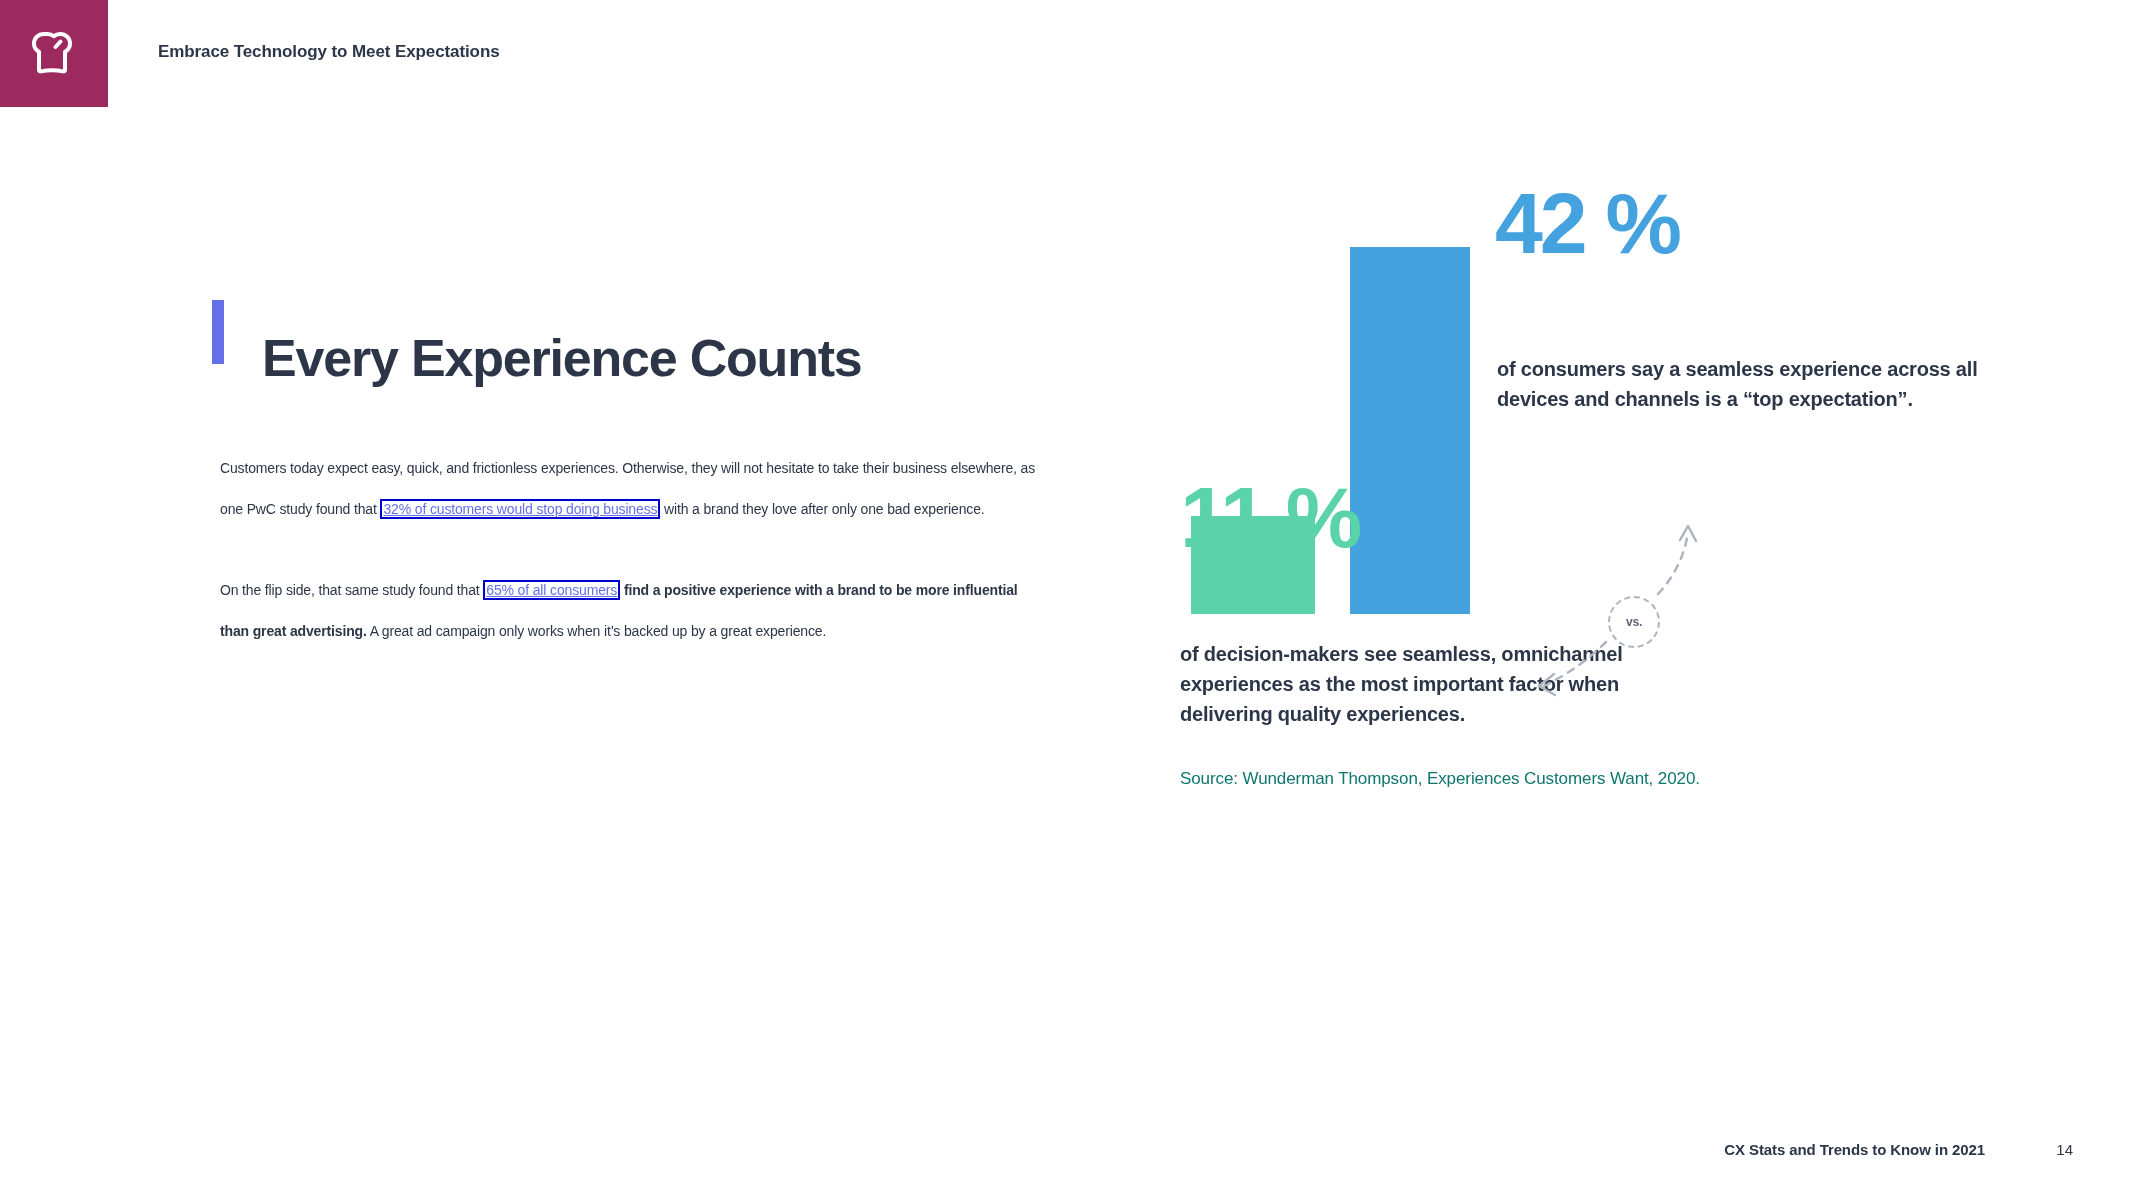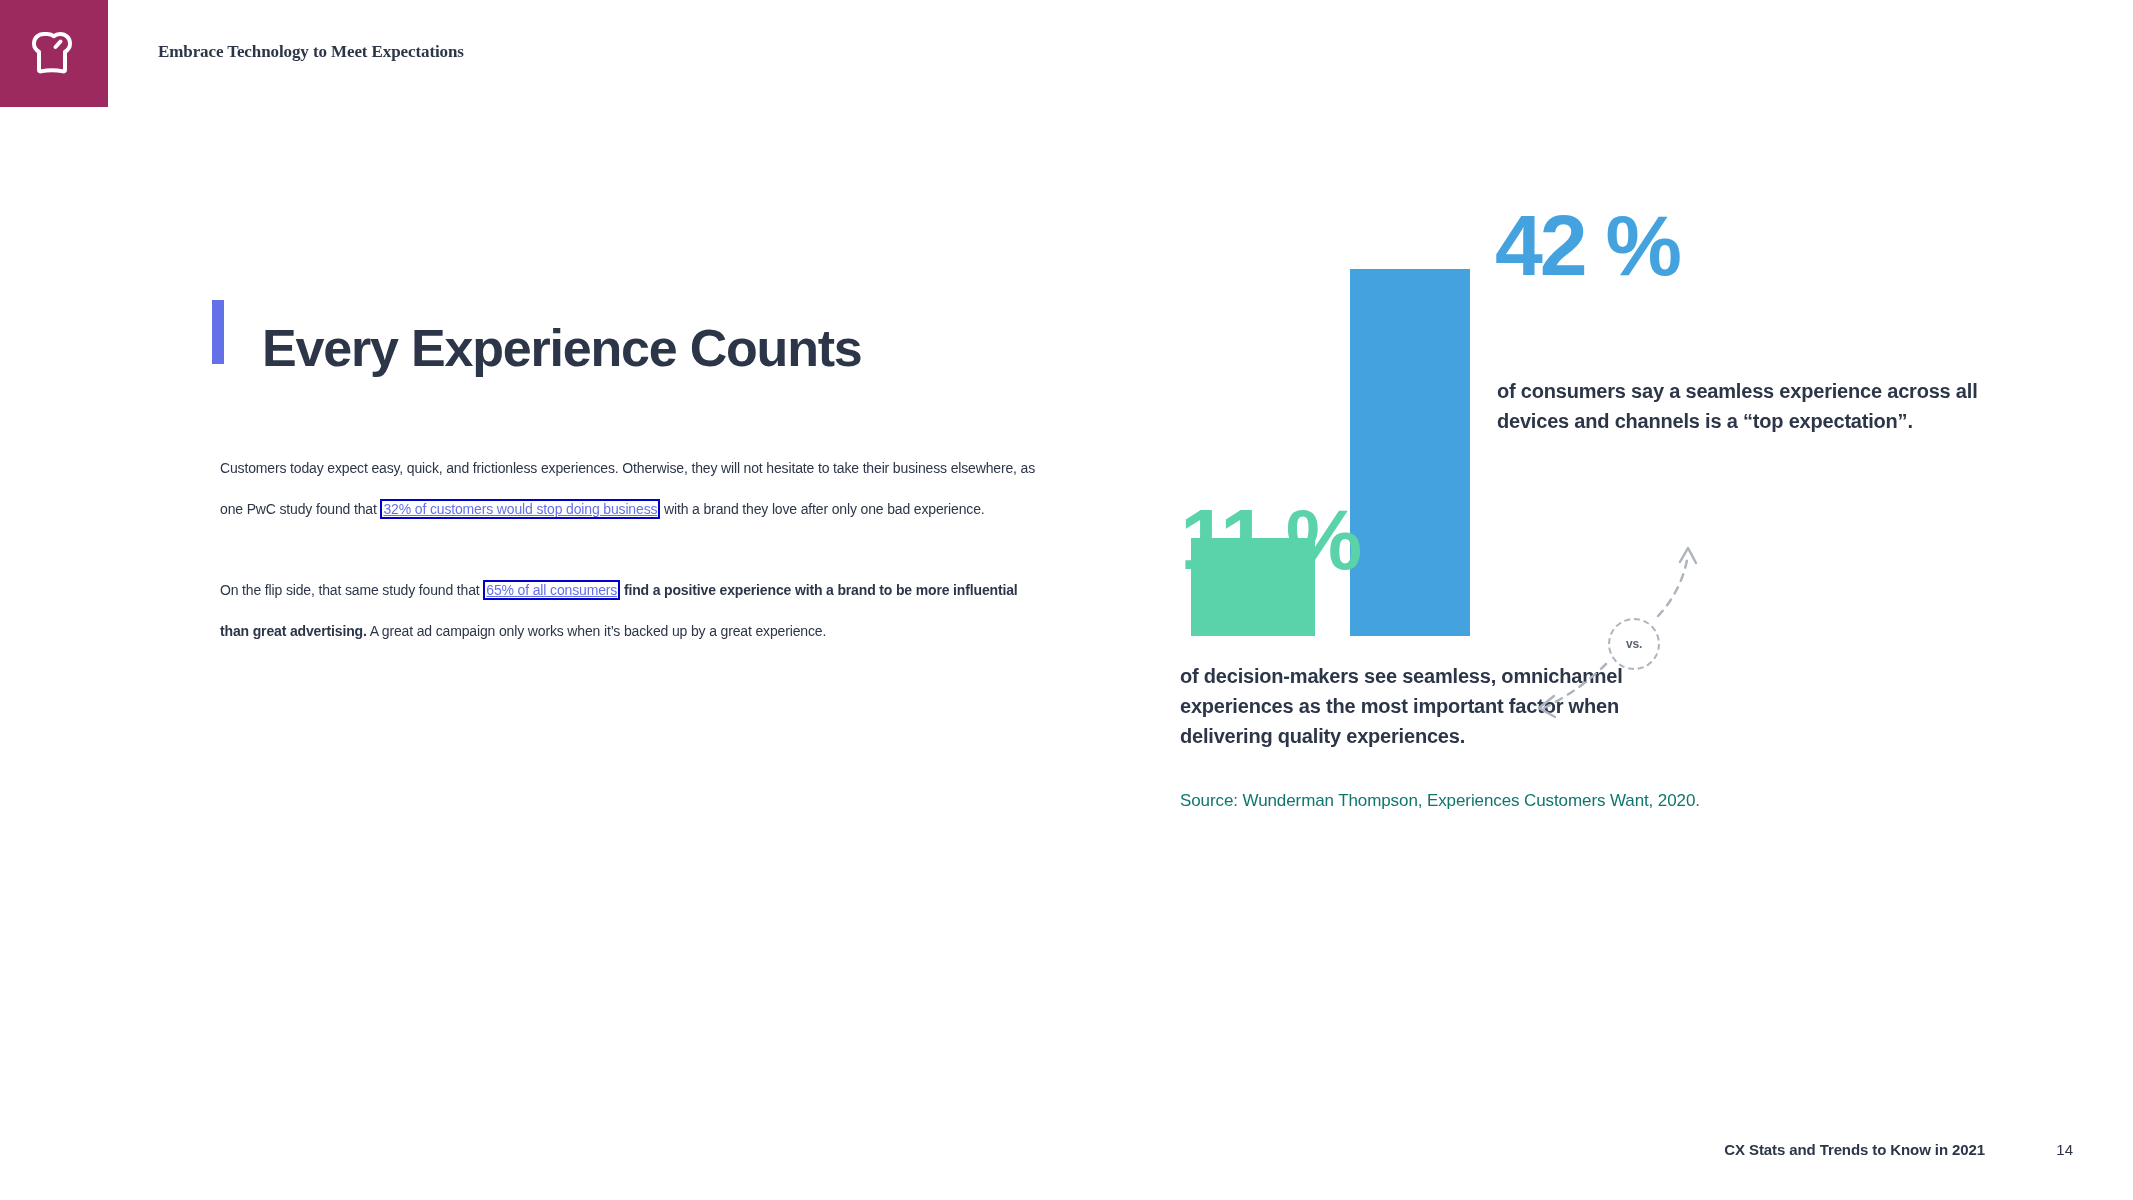--- a/index.html
+++ b/index.html
@@ -36,36 +36,35 @@
   }
   .header-title {
     position: absolute;
     left: 158px;
     top: 42px;
     font-size: 17px;
     font-weight: bold;
     color: #2C3648;
     letter-spacing: -0.1px;
     white-space: nowrap;
-    font-family: Liberation Serif, serif;
   }
 
   
   .accent-bar {
     position: absolute;
     left: 212px;
     top: 300px;
     width: 12px;
     height: 64px;
     background: #6470E8;
   }
   .page-title {
     position: absolute;
     left: 262px;
-    top: 283px;
+    top: 293px;
     font-size: 52px;
     font-weight: bold;
     color: #2C3648;
     letter-spacing: -1.2px;
     white-space: nowrap;
   }
 
   .body-copy {
     position: absolute;
     left: 220px;
@@ -86,21 +85,21 @@
     border: 2px solid #0000CC;
     padding: 0 1px;
     box-decoration-break: clone;
     -webkit-box-decoration-break: clone;
   }
 
   
   .chart-area {
     position: absolute;
     left: 1150px;
-    top: 246px;
+    top: 224px;
     width: 960px;
     height: 800px;
   }
   .bar {
     position: absolute;
     bottom: 0;
   }
   .bar-green {
     left: 41px;
     width: 124px;

